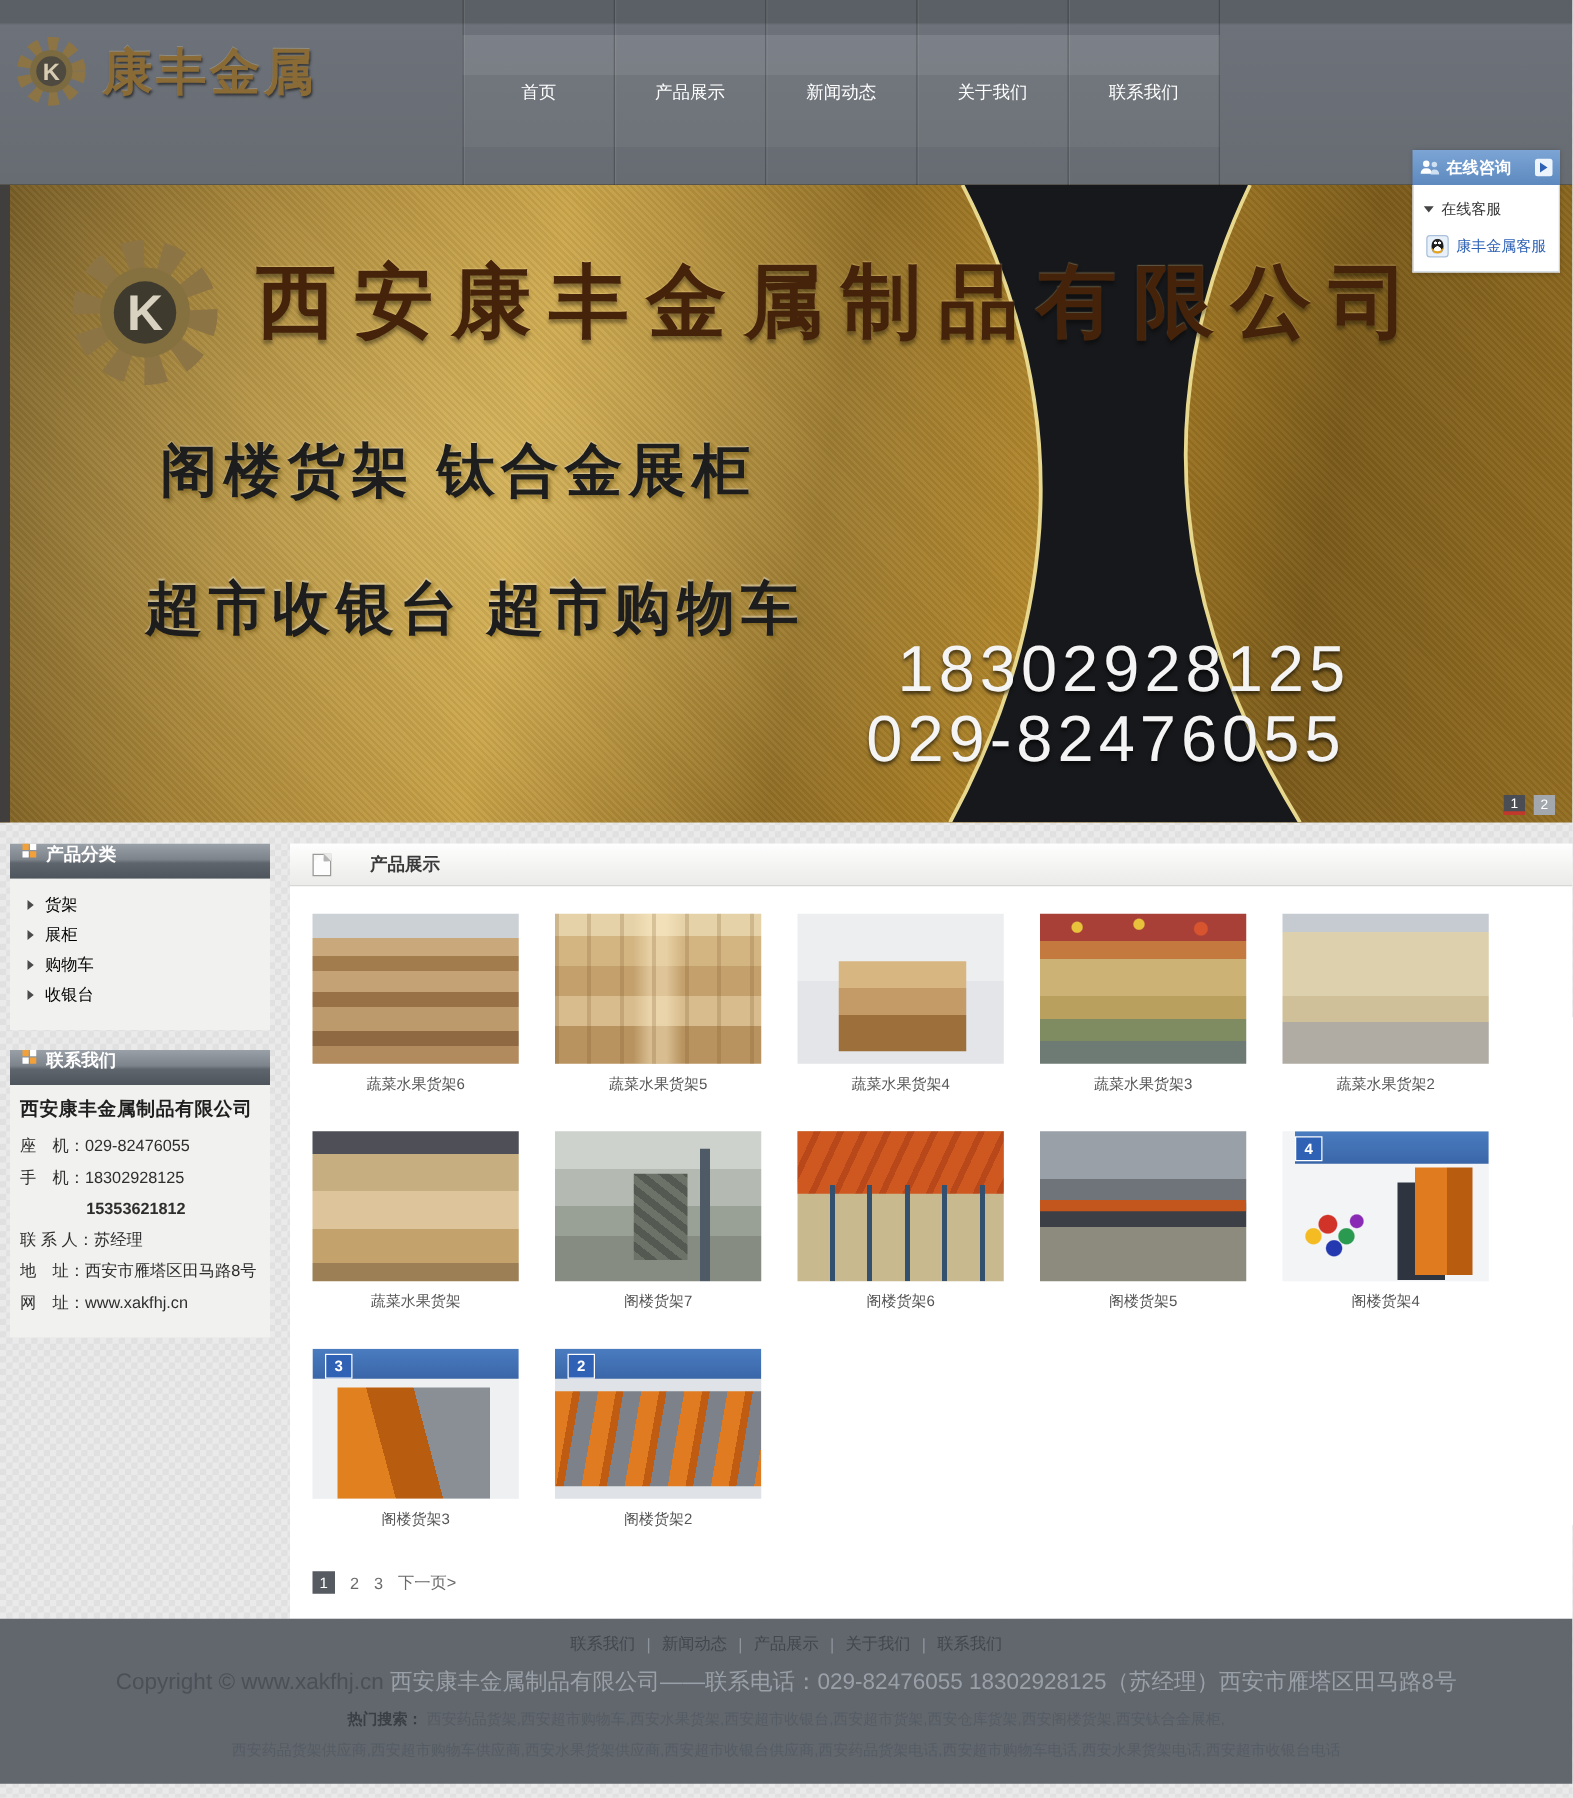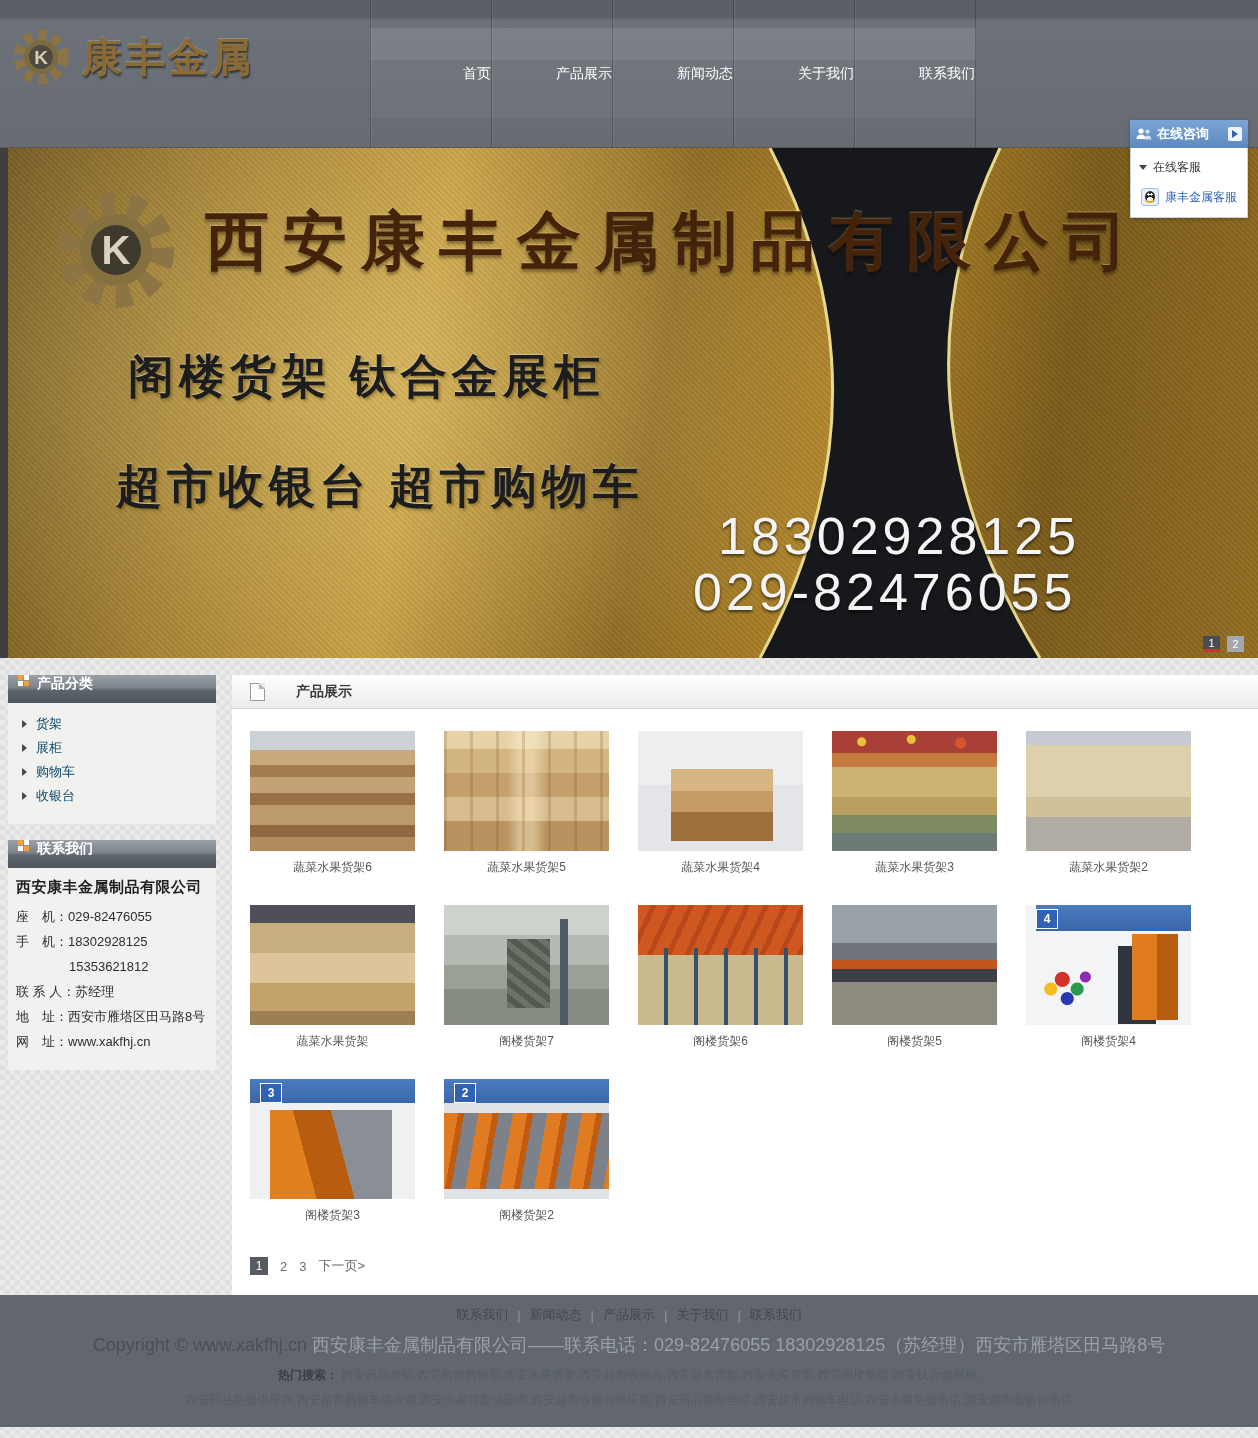--- a/index.html
+++ b/index.html
@@ -20,21 +20,21 @@
     position:absolute;top:0;left:0;width:1258px;height:148px;
     background:linear-gradient(180deg,#5b6066 0px,#5b6066 18px,#6d727a 20px,#676c73 147px,#4c4436 148px);
   }
   .logo{position:absolute;left:10px;top:26px;display:flex;align-items:center;gap:10px;cursor:pointer;}
   .logo-text{
     font-size:40px;font-weight:bold;color:#8a6b36;letter-spacing:3px;
     text-shadow:1px 2px 2px rgba(0,0,0,.55),0 -1px 0 rgba(255,230,170,.25);
   }
   .nav{position:absolute;left:370px;top:0;height:148px;display:flex;}
   .nav-item{
-    width:120px;height:100%;display:flex;align-items:center;justify-content:flex-end;
+    width:120px;height:100%;display:flex;align-items:center;justify-content:center;
     color:#fff;font-size:14px;cursor:pointer;
     border-left:1px solid rgba(0,0,0,.22);
     box-shadow:inset 1px 0 0 rgba(255,255,255,.07);
     background:linear-gradient(180deg,rgba(255,255,255,0) 0 28px,rgba(255,255,255,.10) 28px 60px,rgba(255,255,255,.04) 60px 118px,rgba(255,255,255,0) 118px);
   }
   .nav-item:last-child{border-right:1px solid rgba(0,0,0,.22);}
   
   .banner{
     position:absolute;top:148px;left:0;width:1258px;height:510px;overflow:hidden;
     background:
@@ -95,26 +95,26 @@
     background:linear-gradient(180deg,#9aa0a7 0%,#7d838b 45%,#5f656c 55%,#4e545b 100%);
     color:#fff;font-size:14px;font-weight:bold;
   }
   .sq-icon{width:11px;height:11px;display:grid;grid-template-columns:5px 5px;grid-template-rows:5px 5px;gap:1px;}
   .sq-icon b{display:block;}
   .sq-icon b:nth-child(1){background:#f2a13a;}
   .sq-icon b:nth-child(2){background:#fff;}
   .sq-icon b:nth-child(3){background:#fff;}
   .sq-icon b:nth-child(4){background:#f2a13a;}
   .cat-list{background:#f1f1ef;padding:9px 0 16px;}
-  .cat-item{height:24px;display:flex;align-items:center;gap:9px;padding-left:14px;font-size:13px;color:#0c4a6e;cursor:pointer;}
+  .cat-item{height:24px;display:flex;align-items:center;gap:9px;padding-left:14px;font-size:13px;color:#000000;cursor:pointer;}
   .arrow-r{width:0;height:0;border-left:5px solid #4a4a4a;border-top:4px solid transparent;border-bottom:4px solid transparent;}
   .contact-body{background:#f1f1ef;padding:10px 8px 16px;}
   .company-name{font-size:15px;font-weight:bold;color:#1f1f1f;letter-spacing:.5px;white-space:nowrap;margin-bottom:7px;}
   .c-row{font-size:13px;color:#2e2e2e;line-height:25px;white-space:nowrap;}
-  .c-row.indent{padding-left:53px;}
+  .c-row.indent{padding-left:53px;font-weight:bold;}
   
   .main{position:absolute;left:232px;top:675px;width:1026px;height:620px;background:#fff;}
   .main-head{height:33px;background:linear-gradient(#fefefe,#ebebe9);border-bottom:1px solid #d6d6d4;display:flex;align-items:center;}
   .doc-icon{width:13px;height:16px;margin-left:18px;border:1px solid #9a9a98;background:linear-gradient(135deg,transparent 4px,#fdfdfd 0);position:relative;}
   .doc-icon:after{content:"";position:absolute;right:-1px;top:-1px;width:0;height:0;border:3px solid;border-color:#ebebe9 #ebebe9 #b5b5b3 #b5b5b3;}
   .main-title{margin-left:31px;font-size:14px;font-weight:bold;color:#3a3a3a;}
   .grid{display:grid;grid-template-columns:repeat(5,165px);column-gap:29px;row-gap:30px;padding:22px 0 0 18px;}
   .card{width:165px;}
   .thumb{width:165px;height:120px;position:relative;overflow:hidden;cursor:pointer;}
   .pname{margin-top:9px;line-height:15px;text-align:center;font-size:12px;color:#555;cursor:pointer;}

